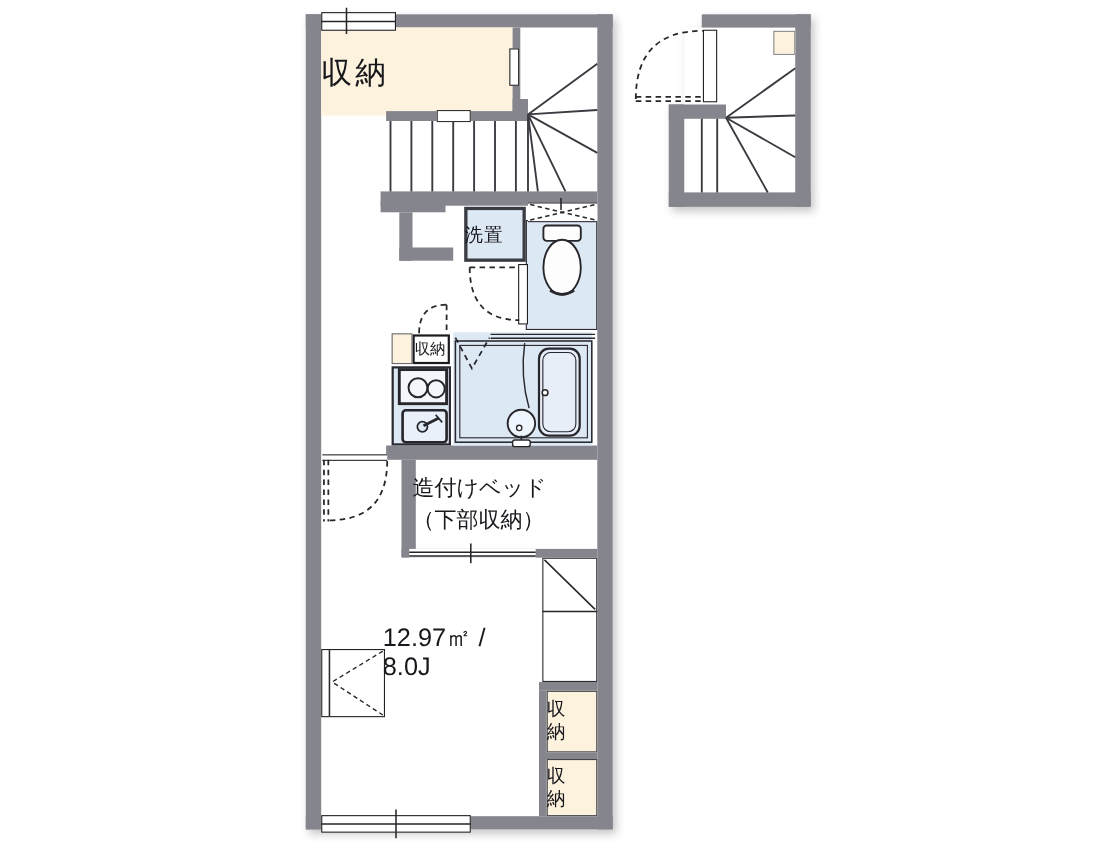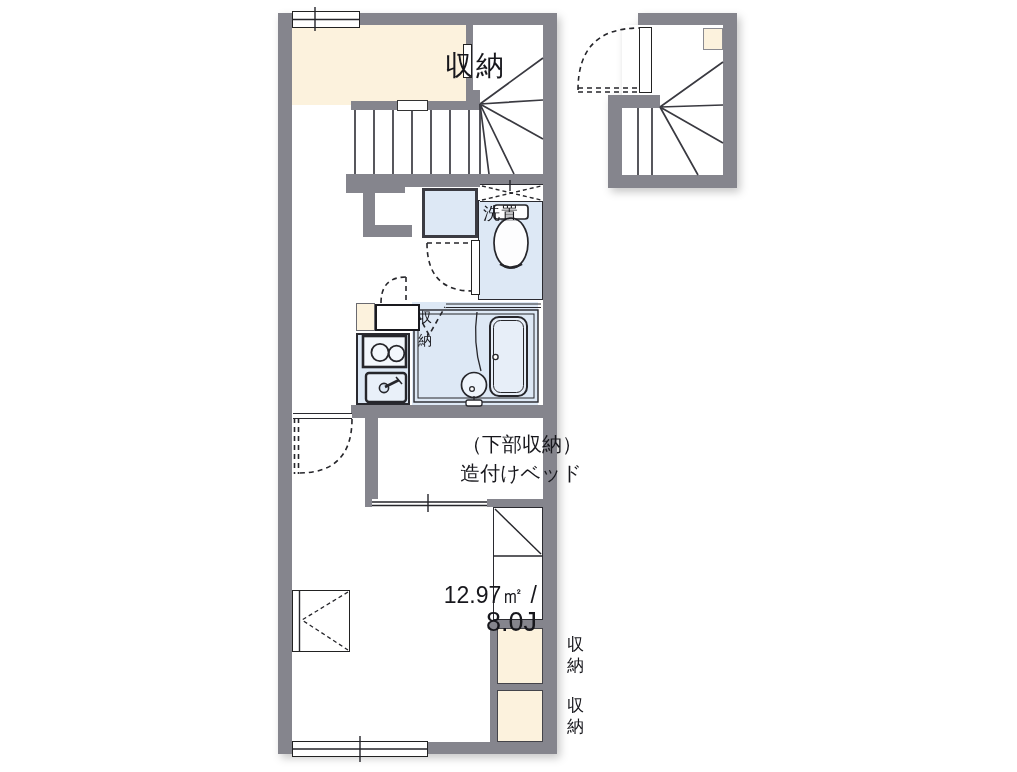--- a/index.html
+++ b/index.html
@@ -12,21 +12,21 @@
   html,body{margin:0;padding:0;background:#fff;}
   #canvas{
     position:relative;width:1017px;height:772px;background:#fff;overflow:hidden;
     font-family:"Liberation Sans","DejaVu Sans",sans-serif;color:var(--ink);
   }
   .abs{position:absolute;}
   .wall{position:absolute;background:var(--wall);}
   .grp{position:absolute;inset:0;}
   .shadow{filter:drop-shadow(3px 4px 4px rgba(0,0,0,.22));}
   .fill{position:absolute;}
-  .lbl{position:absolute;text-align:right;color:var(--ink);padding-left:41px;}
+  .lbl{position:absolute;text-align:left;color:var(--ink);}
   svg{position:absolute;left:0;top:0;pointer-events:none;}
   .vtext{display:inline-block;width:1.08em;word-break:break-all;line-height:1.22;}
 </style>
 </head>
 <body>
 
 <div id="canvas">
 
   <div class="grp shadow">
 
@@ -151,27 +151,27 @@
     </g>
   </svg>
 
   <div class="lbl" style="left:292px;top:47px;width:174px;font-size:28px;letter-spacing:3px;">収納</div>
 
   <div class="lbl" style="left:422px;top:202px;width:56px;font-size:17px;letter-spacing:1px;">洗置</div>
 
   <div class="lbl" style="left:375px;top:304px;width:34px;height:27px;background:#fff;border:2px solid #1a1a1f;box-sizing:border-box;font-size:14px;line-height:23px;">収納</div>
 
   <div class="lbl" style="left:375px;top:430px;width:166px;font-size:20px;line-height:29px;">
+    <span style="display:block;">造付けベッド</span>
     <span style="display:block;">（下部収納）</span>
-    <span style="display:block;">造付けベッド</span>
   </div>
 
   <div class="lbl" style="left:348px;top:566px;width:148px;">
-    <span style="display:block;font-size:23px;line-height:27px;margin-top:16px;">12.97㎡ /</span>
-    <span style="display:block;font-size:27px;line-height:27px;">8.0J</span>
+    <span style="display:block;font-size:23px;line-height:27px;">12.97㎡ /</span>
+    <span style="display:block;font-size:23px;line-height:27px;">8.0J</span>
   </div>
 
   <div class="lbl" style="left:497px;top:635px;width:46px;font-size:17px;">
     <span class="vtext">収納</span>
   </div>
   <div class="lbl" style="left:497px;top:696px;width:46px;font-size:17px;">
     <span class="vtext">収納</span>
   </div>
 
 </div>

